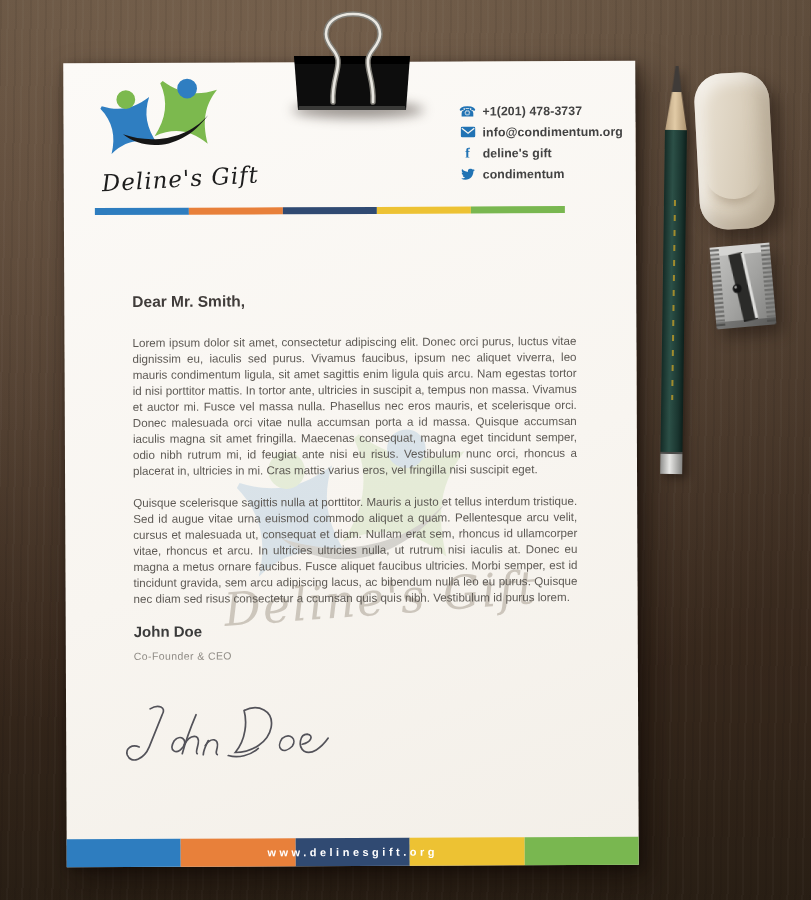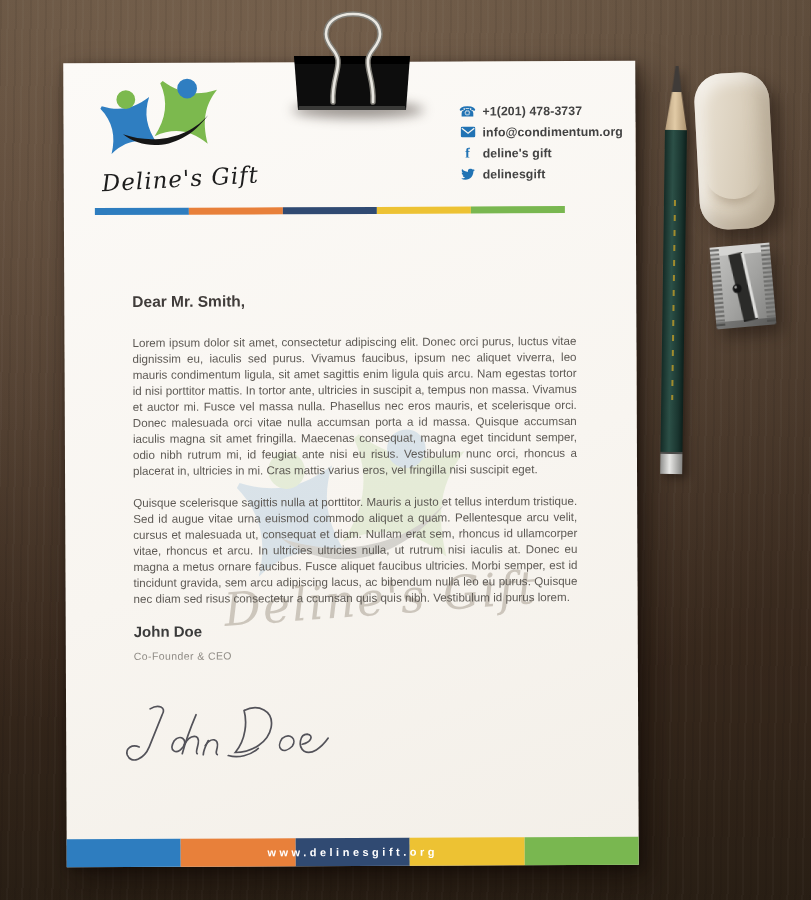--- a/index.html
+++ b/index.html
@@ -118,21 +118,21 @@
     <li>
       <span class="c-icon fb-glyph">f</span>
       <span class="c-text">deline's gift</span>
     </li>
     <li>
       <span class="c-icon">
         <svg width="15" height="12" viewBox="0 0 15 12.2">
             <path fill="#2173b4" d="M14,1.4c-.5.2-1,.4-1.6.5.6-.3,1-.9,1.2-1.5-.5.3-1.1.6-1.7.7C11.4.5,10.7.1,9.9.1,8.3.1,7.1,1.4,7.1,2.9c0,.2,0,.4.1.6C4.8,3.4,2.7,2.3,1.3.6,1,1,.9,1.5.9,2.1c0,1,.5,1.9,1.3,2.4-.5,0-.9-.1-1.3-.4v.1c0,1.4,1,2.5,2.3,2.8-.2.1-.5.1-.8.1-.2,0-.4,0-.6-.1.4,1.1,1.4,2,2.7,2-.9.8-2.2,1.2-3.5,1.2H.2c1.3.8,2.8,1.3,4.4,1.3,5.2,0,8.1-4.3,8.1-8.1v-.4c.6-.4,1.1-.9,1.5-1.5Z"></path>
           </svg>
       </span>
-      <span class="c-text">delinesgift</span>
+      <span class="c-text">condimentum</span>
     </li>
   </ul>
 
   <div class="stripe">
     <div style="background: rgb(46, 125, 191);"></div>
     <div style="background: rgb(232, 128, 58);"></div>
     <div style="background: rgb(48, 74, 114);"></div>
     <div style="background: rgb(237, 194, 51);"></div>
     <div style="background: rgb(121, 183, 80);"></div>
   </div>

